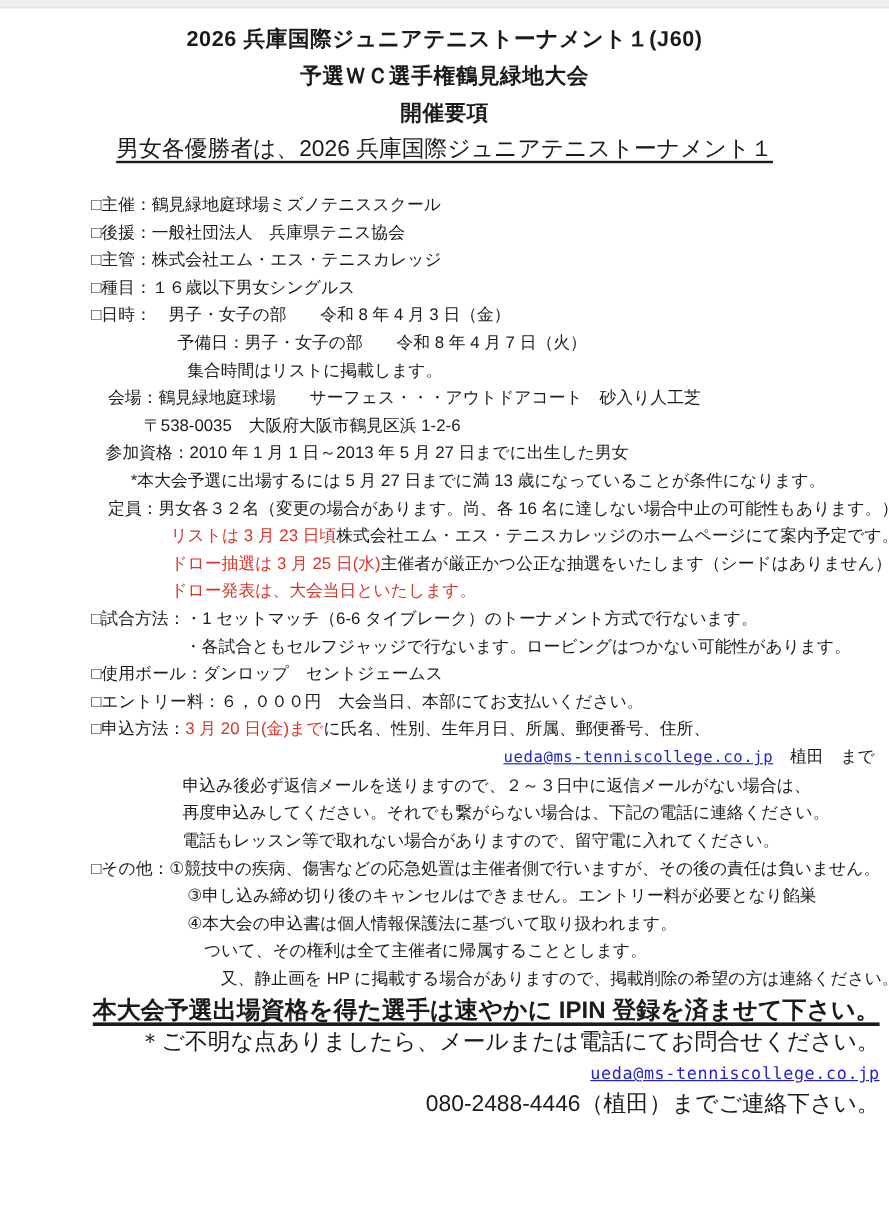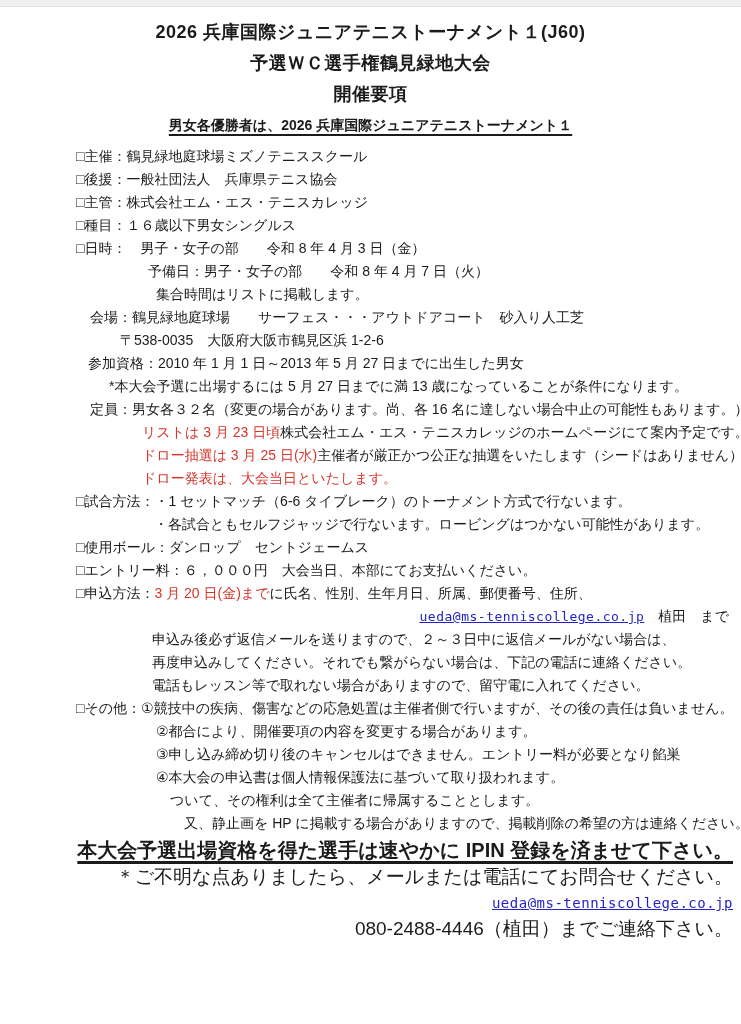--- a/index.html
+++ b/index.html
@@ -6,23 +6,23 @@
   body{
     width:741px;height:1024px;overflow:hidden;background:#ffffff;
     font-family:"Liberation Sans","DejaVu Sans",sans-serif;
     color:var(--text,#1b1b1b);
     -webkit-font-smoothing:antialiased;
   }
   .top-strip{height:6px;background:#efefef;border-bottom:1px solid #e3e3e3;}
   .page{padding:10px 8px 0 8px;}
   .header{text-align:center;}
   .title{font-size:18px;font-weight:bold;line-height:31px;letter-spacing:.5px;}
-  .notice{font-size:14px;font-weight:bold;line-height:30px;}
+  .notice{font-size:19px;font-weight:normal;line-height:30px;}
   .notice .u-text{text-decoration:underline;text-decoration-thickness:2px;text-underline-offset:4px;}
-  .doc-body{margin-top:5px;padding-left:68px;padding-right:4px;}
+  .doc-body{margin-top:19px;padding-left:68px;padding-right:4px;}
   .line{font-size:14px;line-height:23px;font-weight:500;white-space:nowrap;}
   .c-red{color:var(--red,#d5352b);}
   .c-text{color:var(--text,#1b1b1b);}
   .link{
     color:var(--link,#2323c8);
     text-decoration:underline;
     font-family:"DejaVu Sans Mono","Liberation Mono",monospace;
     font-size:13px;letter-spacing:.5px;cursor:pointer;
   }
   .footer{text-align:right;margin-top:2px;}
@@ -65,21 +65,20 @@
       <div class="line"><span class="c-text">□試合方法：・1 セットマッチ（6-6 タイブレーク）のトーナメント方式で行ないます。</span></div>
       <div class="line" style="padding-left: 78px;"><span class="c-text">・各試合ともセルフジャッジで行ないます。ロービングはつかない可能性があります。</span></div>
       <div class="line"><span class="c-text">□使用ボール：ダンロップ　セントジェームス</span></div>
       <div class="line"><span class="c-text">□エントリー料：６，０００円　大会当日、本部にてお支払いください。</span></div>
       <div class="line"><span class="c-text">□申込方法：</span><span class="c-red">3 月 20 日(金)まで</span><span class="c-text">に氏名、性別、生年月日、所属、郵便番号、住所、</span></div>
       <div class="line" style="padding-left: 90px; text-align: right;"><a href="#" class="link">ueda@ms-tenniscollege.co.jp</a><span class="c-text">　植田　まで</span></div>
       <div class="line" style="padding-left: 76px;"><span class="c-text">申込み後必ず返信メールを送りますので、２～３日中に返信メールがない場合は、</span></div>
       <div class="line" style="padding-left: 76px;"><span class="c-text">再度申込みしてください。それでも繋がらない場合は、下記の電話に連絡ください。</span></div>
       <div class="line" style="padding-left: 76px;"><span class="c-text">電話もレッスン等で取れない場合がありますので、留守電に入れてください。</span></div>
       <div class="line"><span class="c-text">□その他：①競技中の疾病、傷害などの応急処置は主催者側で行いますが、その後の責任は負いません。</span></div>
-      <div class="line" style="padding-left: 80px;"><span class="c-text">②都合により、開催要項の内容を変更する場合があります。</span></div>
       <div class="line" style="padding-left: 80px;"><span class="c-text">③申し込み締め切り後のキャンセルはできません。エントリー料が必要となり餡巣</span></div>
       <div class="line" style="padding-left: 80px;"><span class="c-text">④本大会の申込書は個人情報保護法に基づいて取り扱われます。</span></div>
       <div class="line" style="padding-left: 94px;"><span class="c-text">ついて、その権利は全て主催者に帰属することとします。</span></div>
       <div class="line" style="padding-left: 108px;"><span class="c-text">又、静止画を HP に掲載する場合がありますので、掲載削除の希望の方は連絡ください。</span></div>
     </div>
 
   <div class="footer">
     <div class="ipin"><span class="u-text">本大会予選出場資格を得た選手は速やかに IPIN 登録を済ませて下さい。</span></div>
     <div class="f-line">＊ご不明な点ありましたら、メールまたは電話にてお問合せください。</div>
     <div><a class="f-email" href="#">ueda@ms-tenniscollege.co.jp</a></div>

